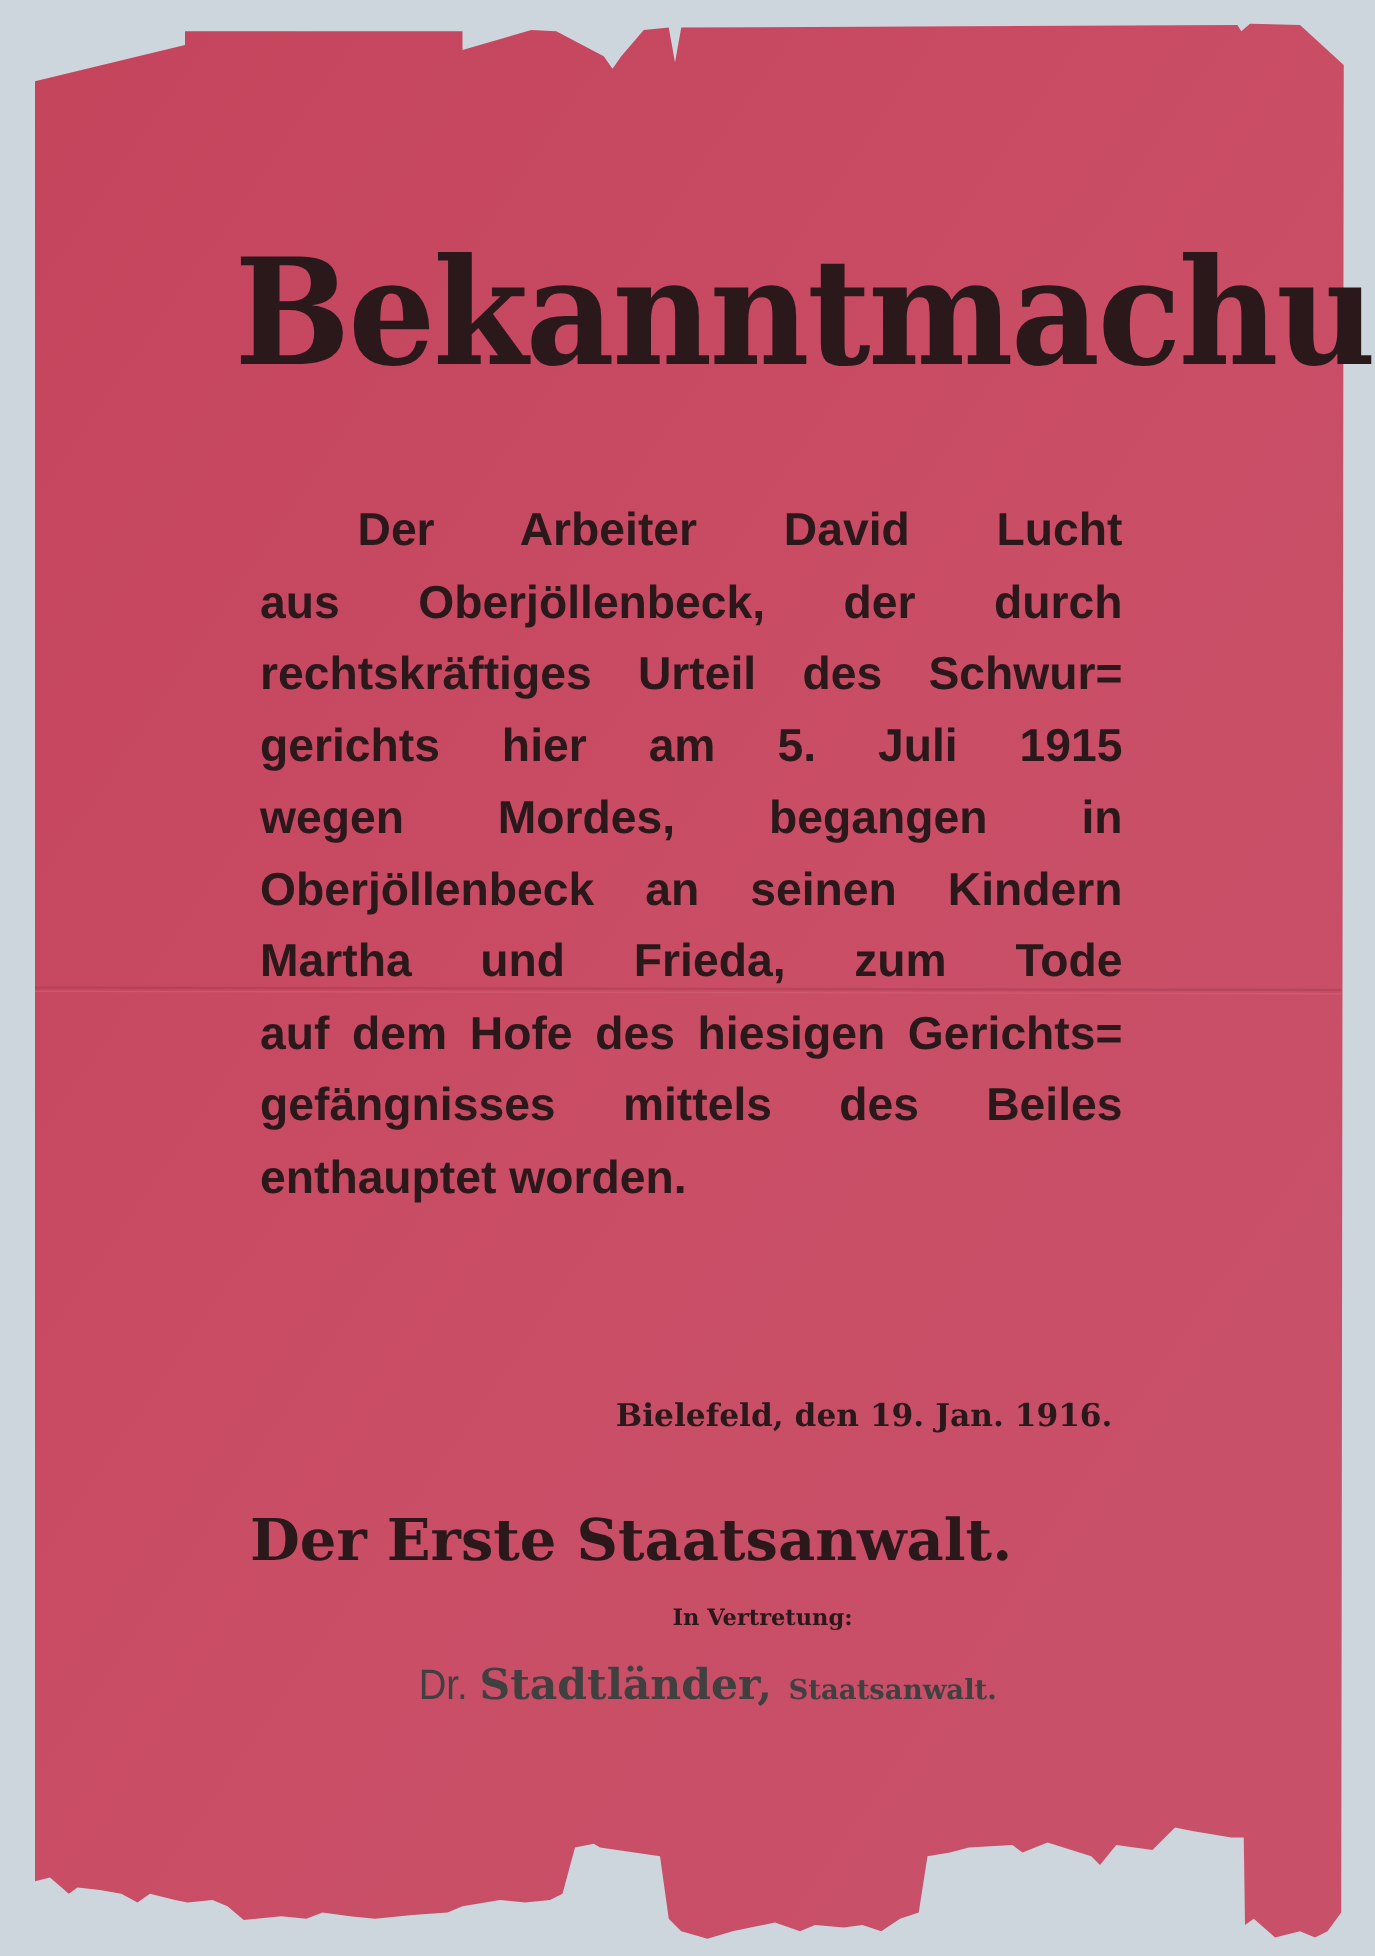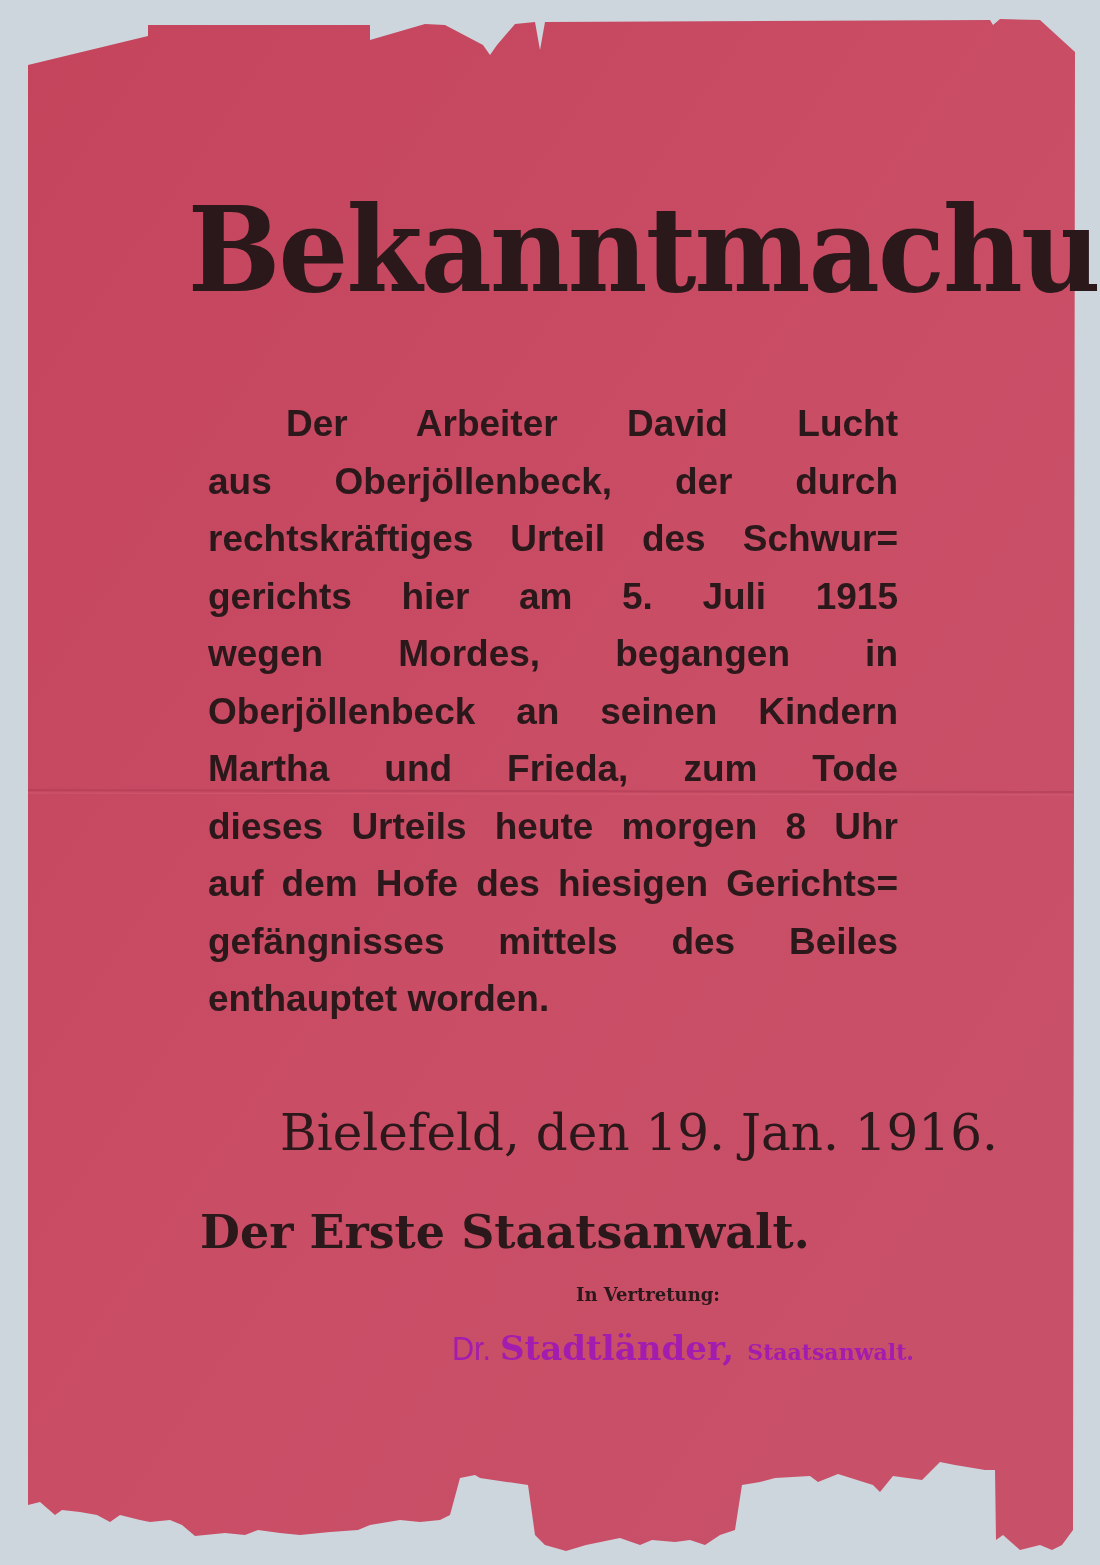--- a/index.html
+++ b/index.html
@@ -66,22 +66,22 @@
   }
   .body-line.first { padding-left: 78px; }
   .body-line.last { text-align-last: left; }
   .place-date {
     position: absolute;
     left: 280px;
     top: 1108px;
     width: 610px;
     text-align: right;
     font-family: "DejaVu Serif", serif;
-    font-weight: normal;
-    font-size: 50px;
+    font-weight: bold;
+    font-size: 25px;
     line-height: 50px;
     white-space: nowrap;
     color: #2a181b;
   }
   .office {
     position: absolute;
     left: 200px;
     top: 1200px;
     width: 700px;
     text-align: left;
@@ -90,36 +90,35 @@
     font-size: 46px;
     line-height: 64px;
     white-space: nowrap;
     color: #2a181b;
   }
   .deputy {
     position: absolute;
     left: 500px;
     top: 1282px;
     width: 220px;
-    text-align: right;
+    text-align: center;
     font-family: "DejaVu Serif", serif;
     font-weight: bold;
     font-size: 18px;
     line-height: 26px;
     white-space: nowrap;
     color: #2a181b;
   }
   .signature {
     position: absolute;
-    left: 354px;
+    left: 335px;
     top: 1328px;
     width: 560px;
     white-space: nowrap;
-    color: #a21caf;
-    text-align: right;
+    color: #404040;
   }
   .signature .name {
     font-family: "Liberation Sans", sans-serif;
     font-size: 34px;
     font-weight: normal;
     transform: scaleX(0.9);
     display: inline-block;
     transform-origin: left;
   }
   .signature .name-rest {
@@ -163,21 +162,20 @@
   <div class="title">Bekanntmachung.</div>
 
   <div class="body-text">
     <span class="body-line first">Der Arbeiter David Lucht</span>
     <span class="body-line">aus Oberjöllenbeck, der durch</span>
     <span class="body-line">rechtskräftiges Urteil des Schwur=</span>
     <span class="body-line">gerichts hier am 5. Juli 1915</span>
     <span class="body-line">wegen Mordes, begangen in</span>
     <span class="body-line">Oberjöllenbeck an seinen Kindern</span>
     <span class="body-line">Martha und Frieda, zum Tode</span>
-    <span class="body-line">dieses Urteils heute morgen 8 Uhr</span>
     <span class="body-line">auf dem Hofe des hiesigen Gerichts=</span>
     <span class="body-line">gefängnisses mittels des Beiles</span>
     <span class="body-line last">enthauptet worden.</span>
   </div>
 
   <div class="place-date">Bielefeld, den 19. Jan. 1916.</div>
 
   <div class="office">Der Erste Staatsanwalt.</div>
 
   <div class="deputy">In Vertretung:</div>

